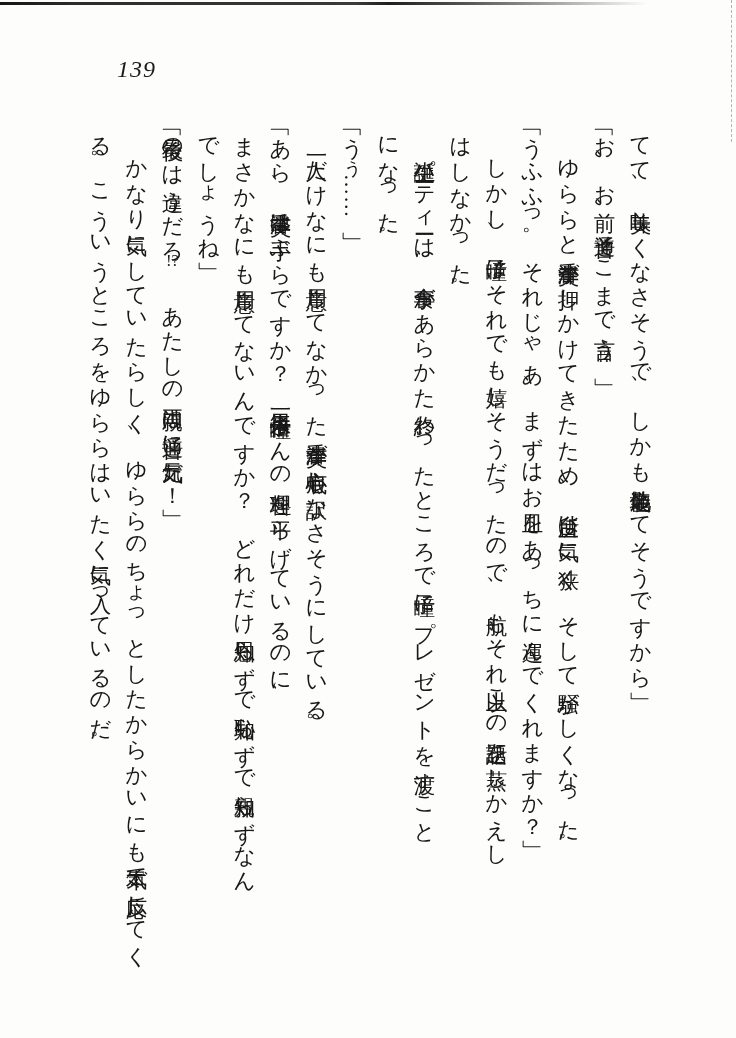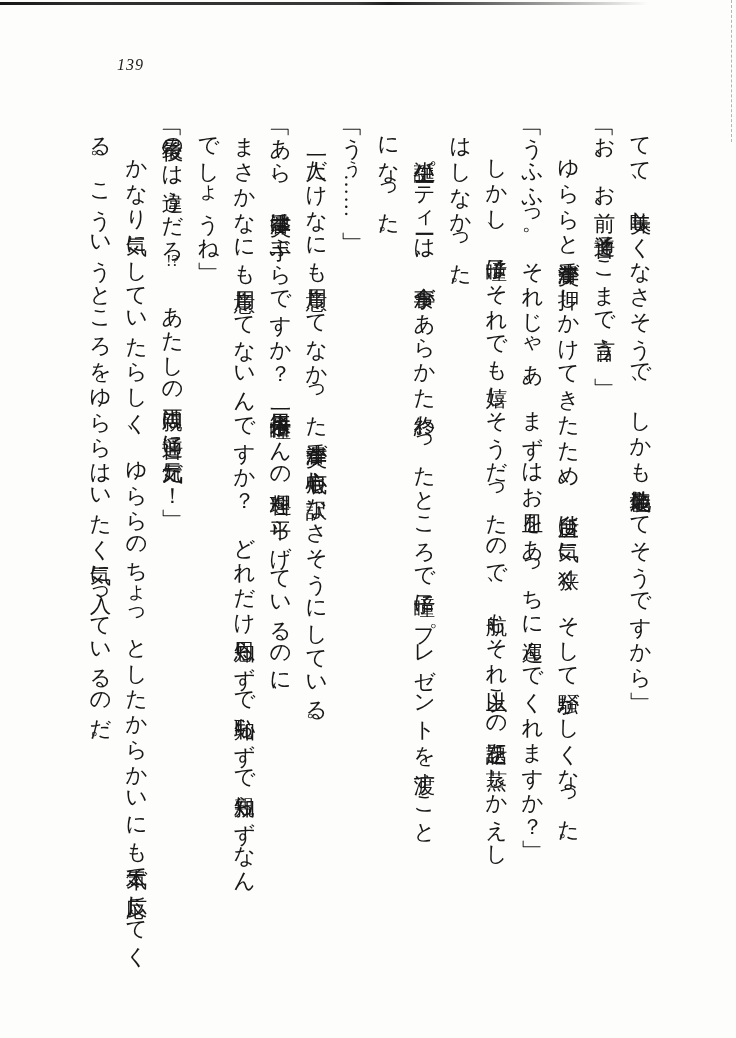--- a/index.html
+++ b/index.html
@@ -32,21 +32,21 @@
     top: 0;
     right: 4px;
     height: 142px;
     width: 0;
     border-left: 1px dashed rgba(120,120,120,0.55);
   }
   .page-number {
     position: absolute;
     left: 117px;
     top: 56px;
-    font-size: 16px;
+    font-size: 24px;
     font-style: italic;
     letter-spacing: 1px;
     color: #1c1c1c;
   }
   .text-block {
     position: absolute;
     top: 122px;
     right: 78px;
     height: 884px;
     writing-mode: vertical-rl;

